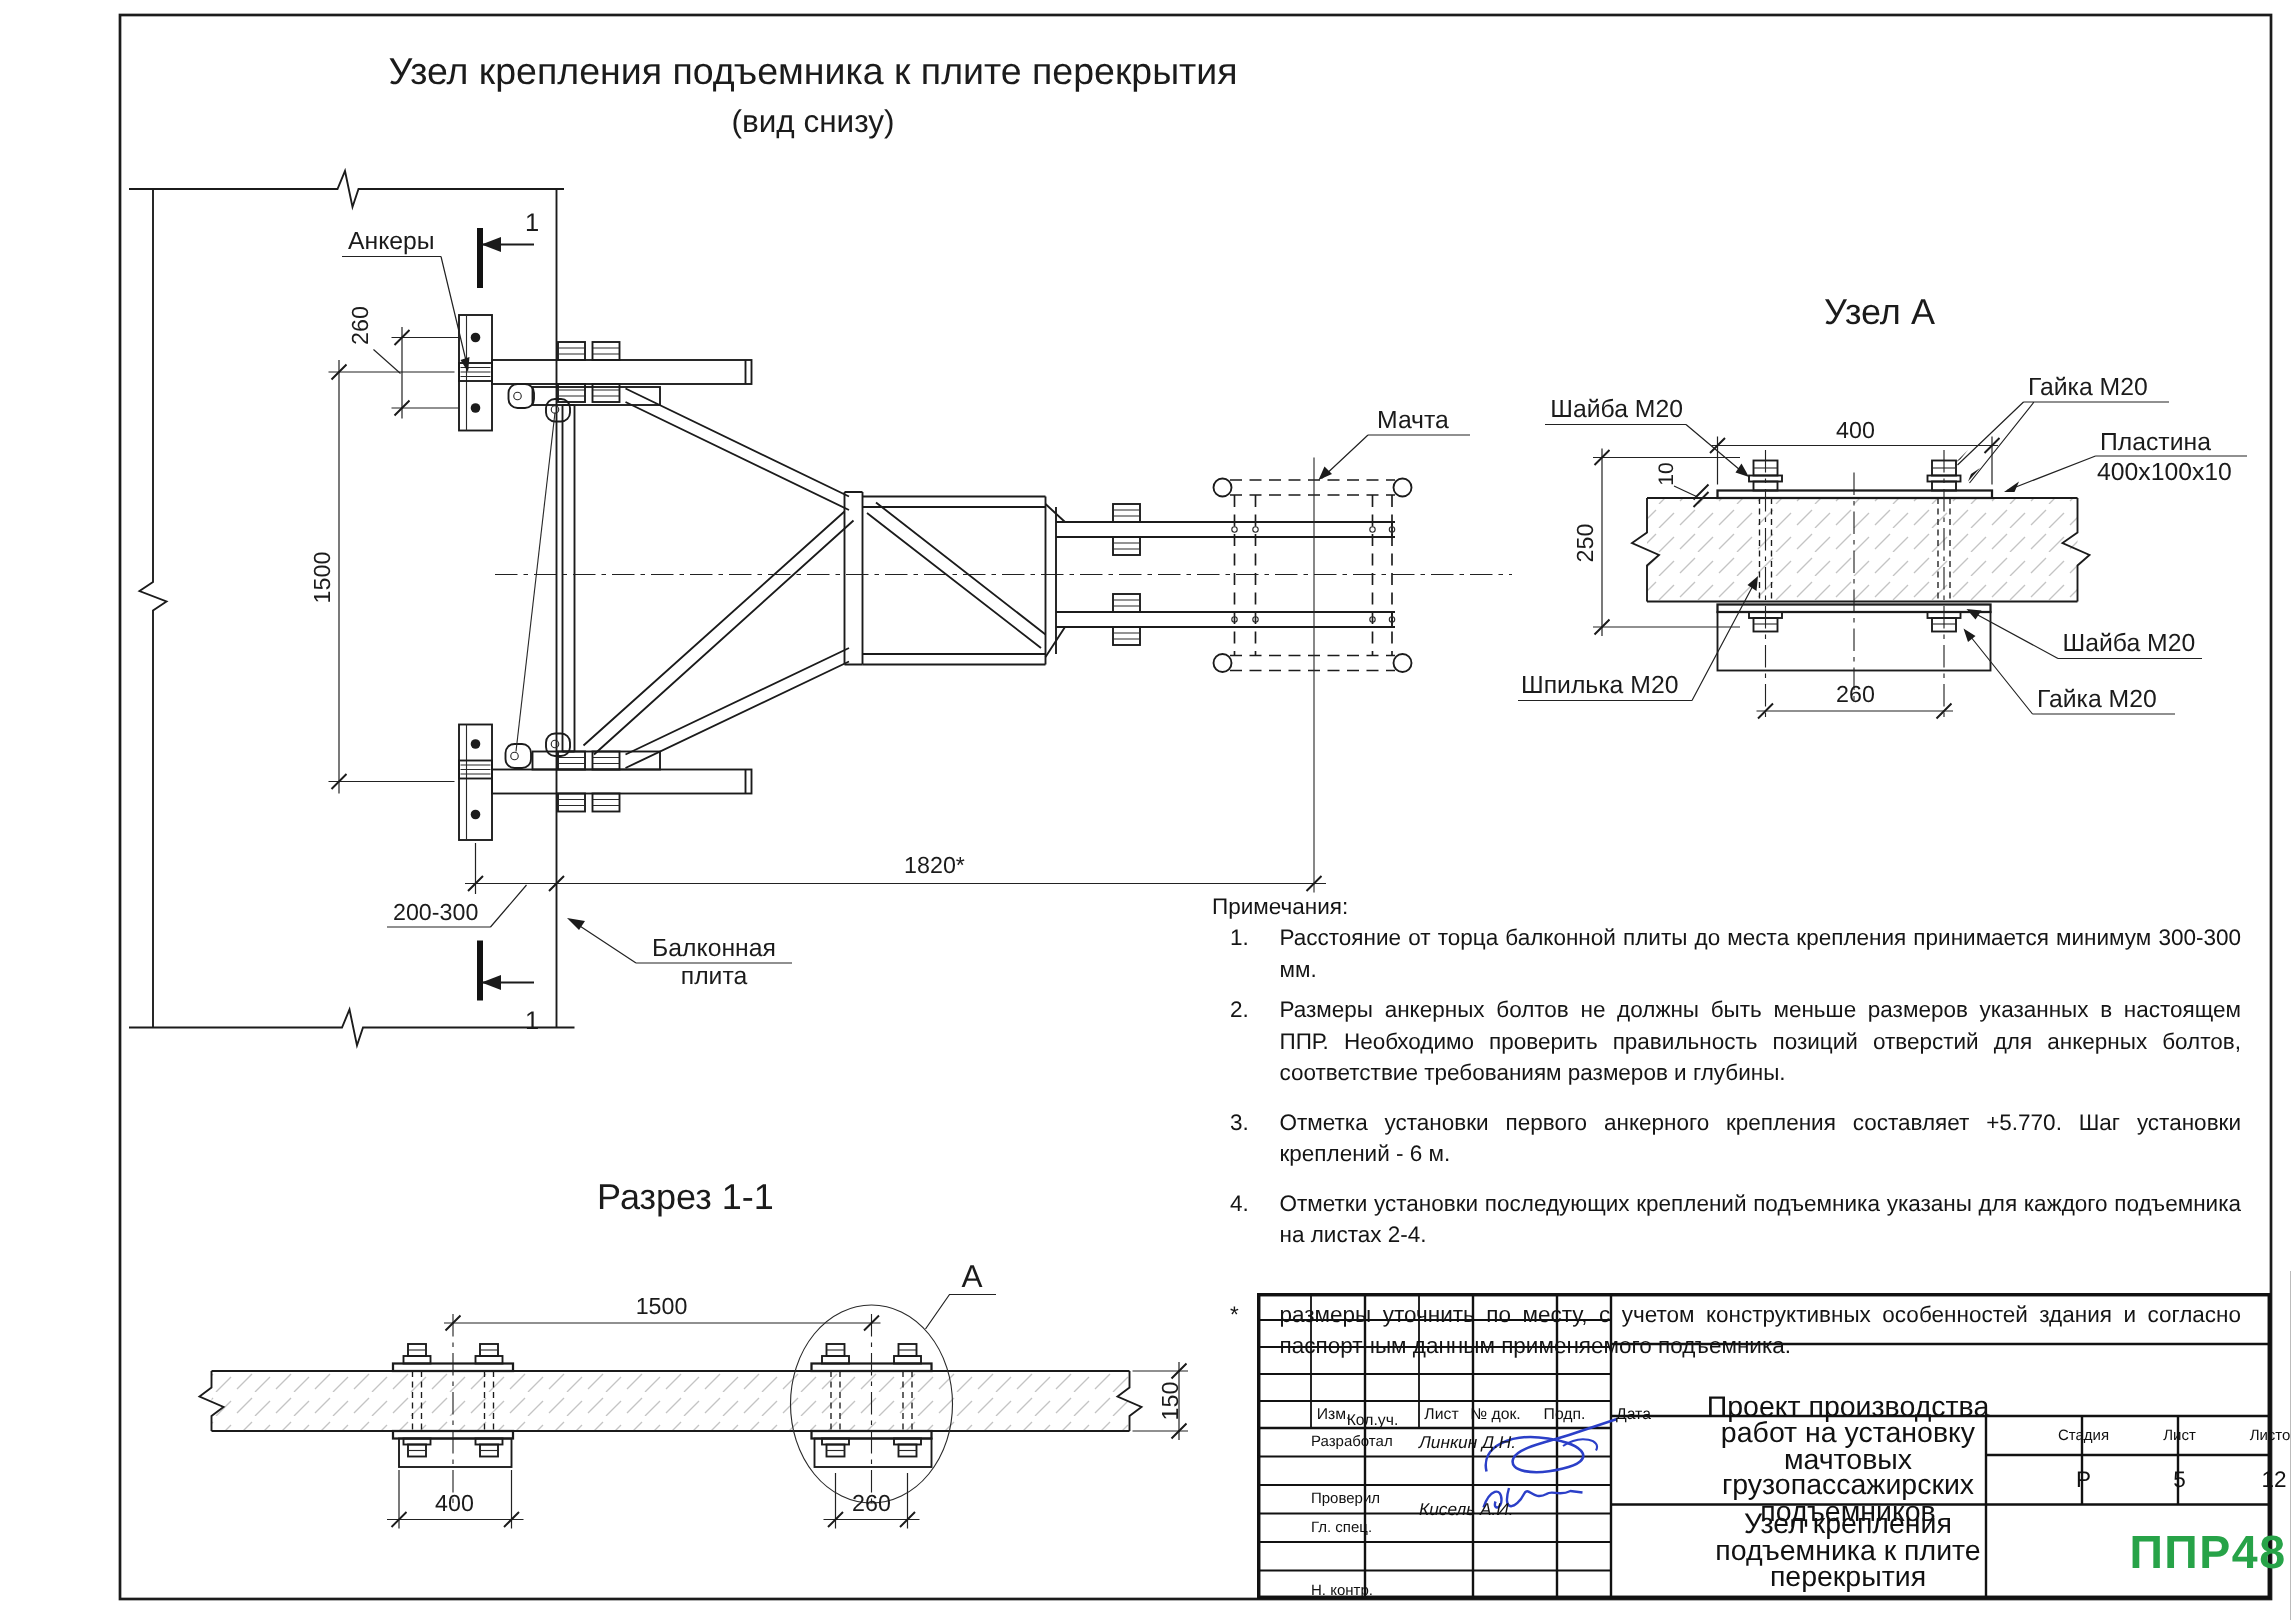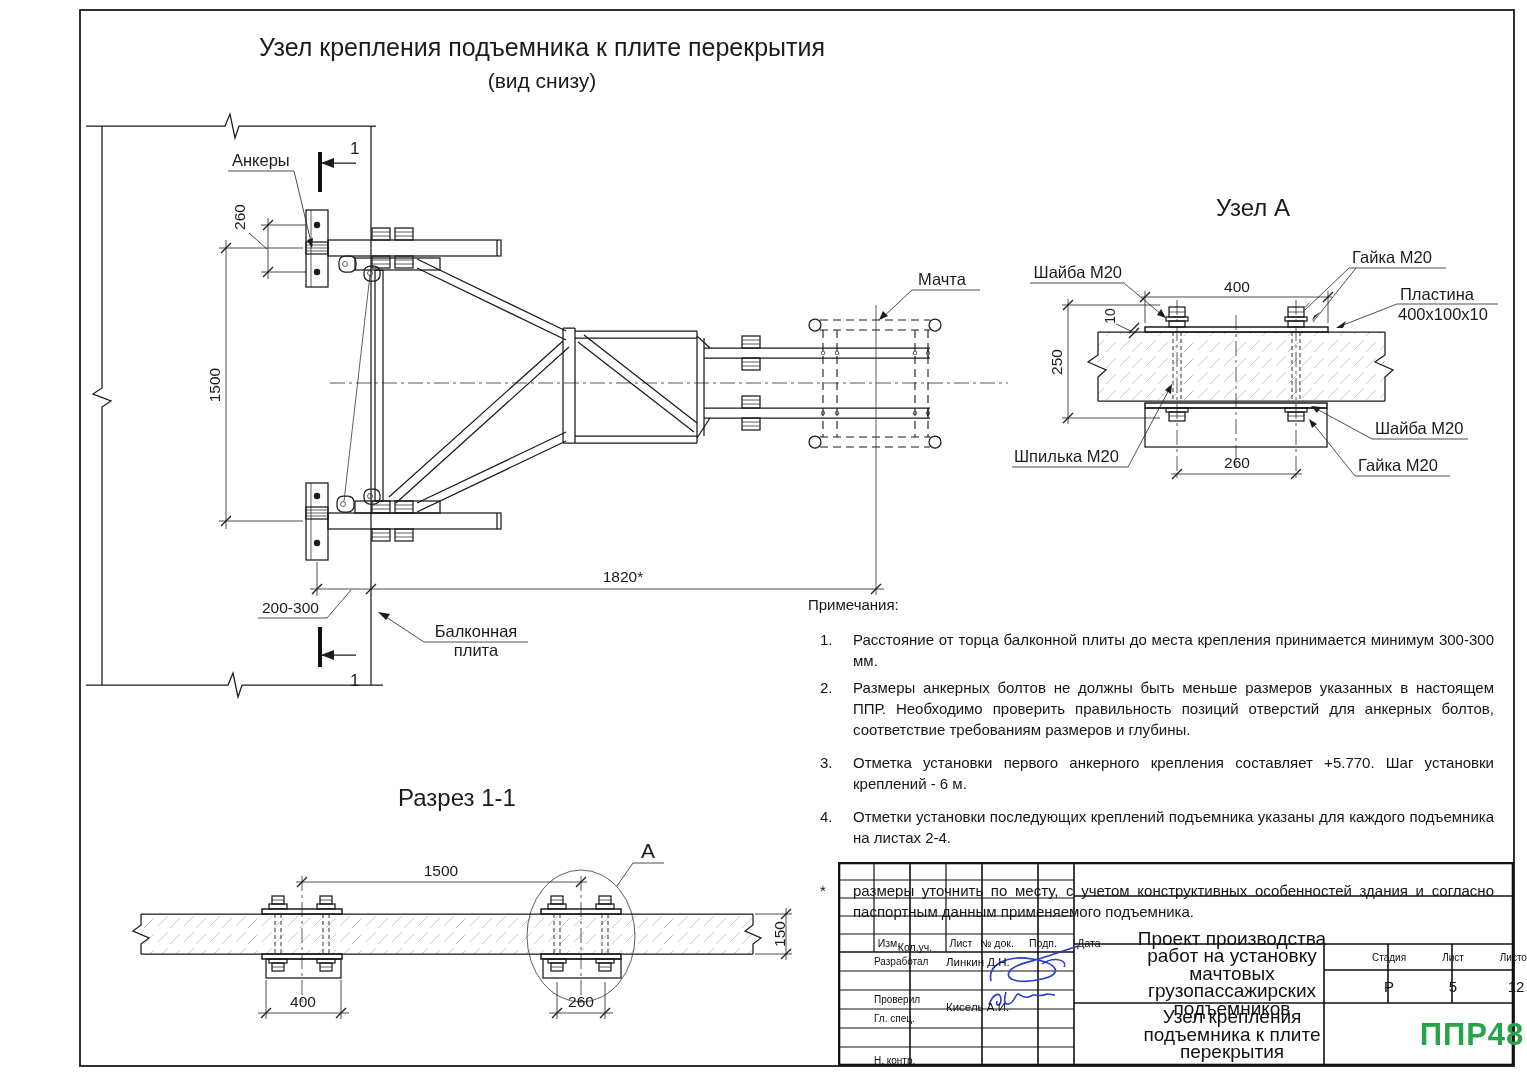--- a/index.html
+++ b/index.html
@@ -14,29 +14,29 @@
   .tk{stroke:#1b1b1b;stroke-width:1.3;fill:none;}
   .dash{stroke:#1b1b1b;stroke-width:1.1;fill:none;stroke-dasharray:8 5;}
   .sdash{stroke:#1b1b1b;stroke-width:0.9;fill:none;stroke-dasharray:4 3;}
   .cl{stroke:#222;stroke-width:0.75;fill:none;stroke-dasharray:15 4 3 4;}
   .flag{stroke:#111;stroke-width:4;fill:none;}
   .blk{fill:#1b1b1b;}
   .t25{font-size:25px;} .t24{font-size:24px;} .t21{font-size:21px;}
   .t17{font-size:17px;} .t16{font-size:16.5px;} .t15{font-size:15.5px;} .t14{font-size:14px;}
   
   .notes{position:absolute;left:808px;top:594px;width:686px;color:#151515;font-size:15px;line-height:21px;}
-  .notes-h{margin-bottom:14px;}
+  .notes-h{}
   .note-item{display:flex;}
   .note-num{width:33px;flex:none;margin-left:12px;}
   .note-text{flex:1;text-align:justify;text-align-last:left;}
   
   .stamp{position:absolute;left:838px;top:862px;width:676px;height:204px;color:#111;}
   .cell{position:absolute;display:flex;align-items:center;justify-content:center;text-align:center;margin-left:33px;}
   .cell.left{justify-content:flex-start;padding-left:3px;box-sizing:border-box;text-align:left;}
-  .f10{font-size:10.5px;} .f12{font-size:10px;} .f11{font-size:11.5px;} .f14{font-size:19px;line-height:17.5px;} .f15{font-size:15px;}
+  .f10{font-size:10.5px;} .f12{font-size:10px;} .f11{font-size:11.5px;font-style:italic;} .f14{font-size:19px;line-height:17.5px;} .f15{font-size:15px;}
   .logo{font-weight:bold;font-size:31px;letter-spacing:1px;}
 </style>
 </head>
 <body>
 
 <div class="sheet">
 
 <svg width="1527" height="1080" viewBox="0 0 1527 1080">
   <defs>
     <pattern id="conc" width="26" height="16" patternUnits="userSpaceOnUse">

